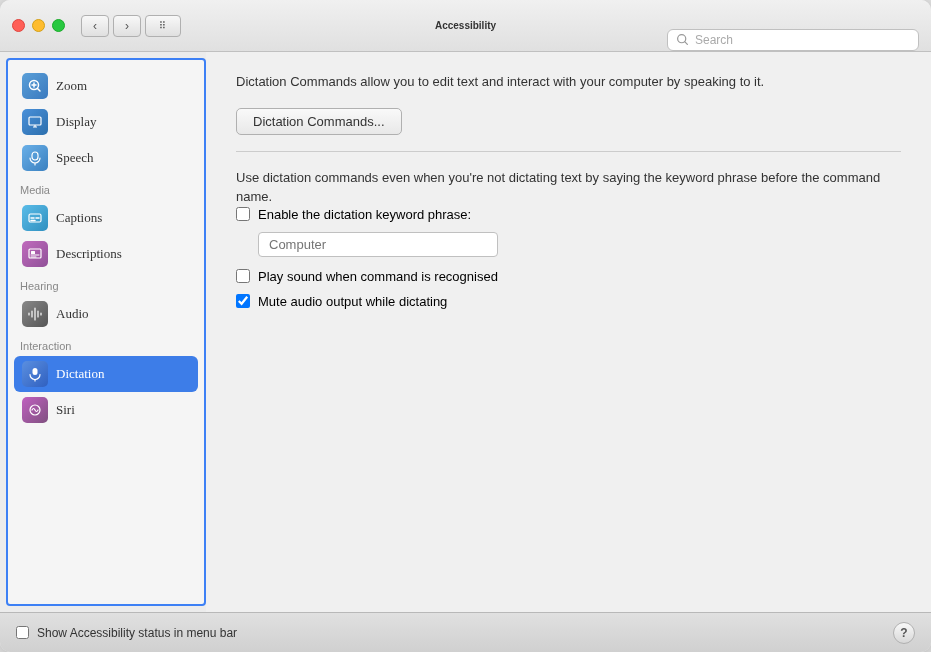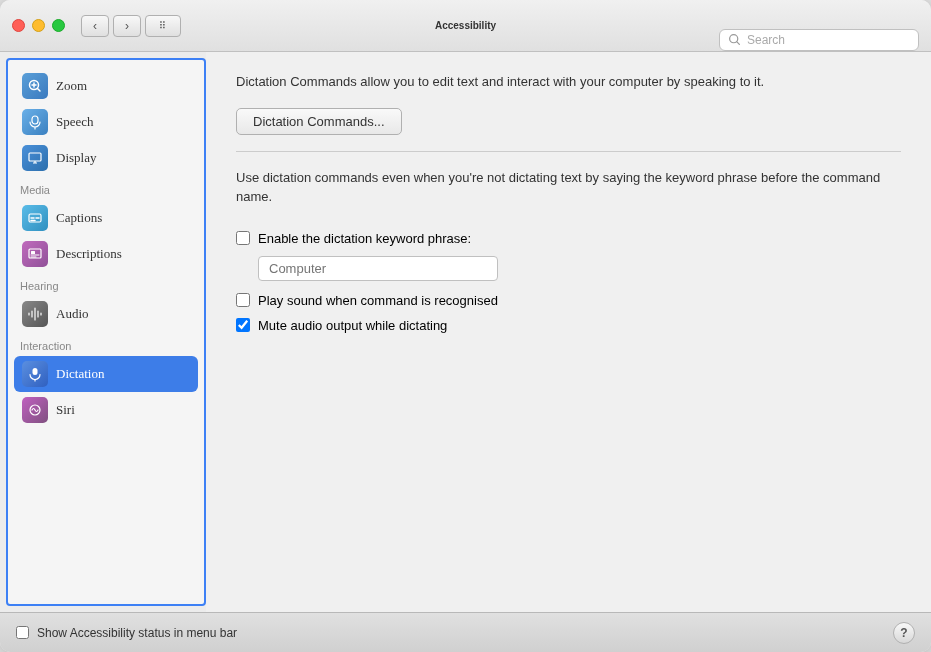--- a/index.html
+++ b/index.html
@@ -87,21 +87,21 @@
       color: #333;
     }
     .search-box {
       margin-left: auto;
       display: flex;
       align-items: center;
       background: white;
       border: 1px solid #c0c0c0;
       border-radius: 6px;
       padding: 3px 8px;
-      width: 200px;
+      width: 252px;
       gap: 6px;
       margin-top: 28px;
     }
     .search-icon-svg {
       width: 13px;
       height: 13px;
       color: #999;
       flex-shrink: 0;
     }
     .search-input {
@@ -191,21 +191,21 @@
       border-radius: 5px;
       padding: 5px 16px;
       font-size: 13px;
       cursor: pointer;
       color: #333;
     }
     .section-description {
       font-size: 13px;
       color: #333;
       line-height: 1.5;
-      margin-bottom: 24px;
+      margin-bottom: 0;
     }
     .checkbox-row {
       display: flex;
       align-items: center;
       gap: 8px;
       margin-bottom: 10px;
     }
     .checkbox-row input[type="checkbox"] {
       width: 14px;
       height: 14px;
@@ -302,38 +302,38 @@
           <svg width="16" height="16" viewBox="0 0 16 16" fill="white">
             <circle cx="7" cy="7" r="4.5" stroke="white" stroke-width="1.5" fill="none"></circle>
             <line x1="10.5" y1="10.5" x2="13" y2="13" stroke="white" stroke-width="1.5" stroke-linecap="round"></line>
             <line x1="7" y1="5" x2="7" y2="9" stroke="white" stroke-width="1.5" stroke-linecap="round"></line>
             <line x1="5" y1="7" x2="9" y2="7" stroke="white" stroke-width="1.5" stroke-linecap="round"></line>
           </svg>
         </div>
         <span class="item-label">Zoom</span>
       </div>
       <div class="sidebar-item">
+        <div class="item-icon icon-display">
+          <svg width="16" height="16" viewBox="0 0 16 16" fill="white">
+            <rect x="2" y="3" width="12" height="8" rx="1" stroke="white" stroke-width="1.2" fill="none"></rect>
+            <line x1="6" y1="13" x2="10" y2="13" stroke="white" stroke-width="1.2"></line>
+            <line x1="8" y1="11" x2="8" y2="13" stroke="white" stroke-width="1.2"></line>
+          </svg>
+        </div>
+        <span class="item-label">Display</span>
+      </div>
+      <div class="sidebar-item">
         <div class="item-icon icon-speech">
           <svg width="16" height="16" viewBox="0 0 16 16" fill="white">
             <rect x="5" y="2" width="6" height="8" rx="3" stroke="white" stroke-width="1.2" fill="none"></rect>
             <path d="M3 8c0 2.76 2.24 5 5 5s5-2.24 5-5" stroke="white" stroke-width="1.2" fill="none" stroke-linecap="round"></path>
             <line x1="8" y1="13" x2="8" y2="15" stroke="white" stroke-width="1.2" stroke-linecap="round"></line>
           </svg>
         </div>
         <span class="item-label">Speech</span>
-      </div>
-      <div class="sidebar-item">
-        <div class="item-icon icon-display">
-          <svg width="16" height="16" viewBox="0 0 16 16" fill="white">
-            <rect x="2" y="3" width="12" height="8" rx="1" stroke="white" stroke-width="1.2" fill="none"></rect>
-            <line x1="6" y1="13" x2="10" y2="13" stroke="white" stroke-width="1.2"></line>
-            <line x1="8" y1="11" x2="8" y2="13" stroke="white" stroke-width="1.2"></line>
-          </svg>
-        </div>
-        <span class="item-label">Display</span>
       </div>
 
       <div class="sidebar-category">Media</div>
 
       <div class="sidebar-item">
         <div class="item-icon icon-captions">
           <svg width="16" height="16" viewBox="0 0 16 16" fill="white">
             <rect x="2" y="4" width="12" height="8" rx="1.5" stroke="white" stroke-width="1.2" fill="none"></rect>
             <line x1="4" y1="8" x2="7" y2="8" stroke="white" stroke-width="1.5" stroke-linecap="round"></line>
             <line x1="9" y1="8" x2="12" y2="8" stroke="white" stroke-width="1.5" stroke-linecap="round"></line>

